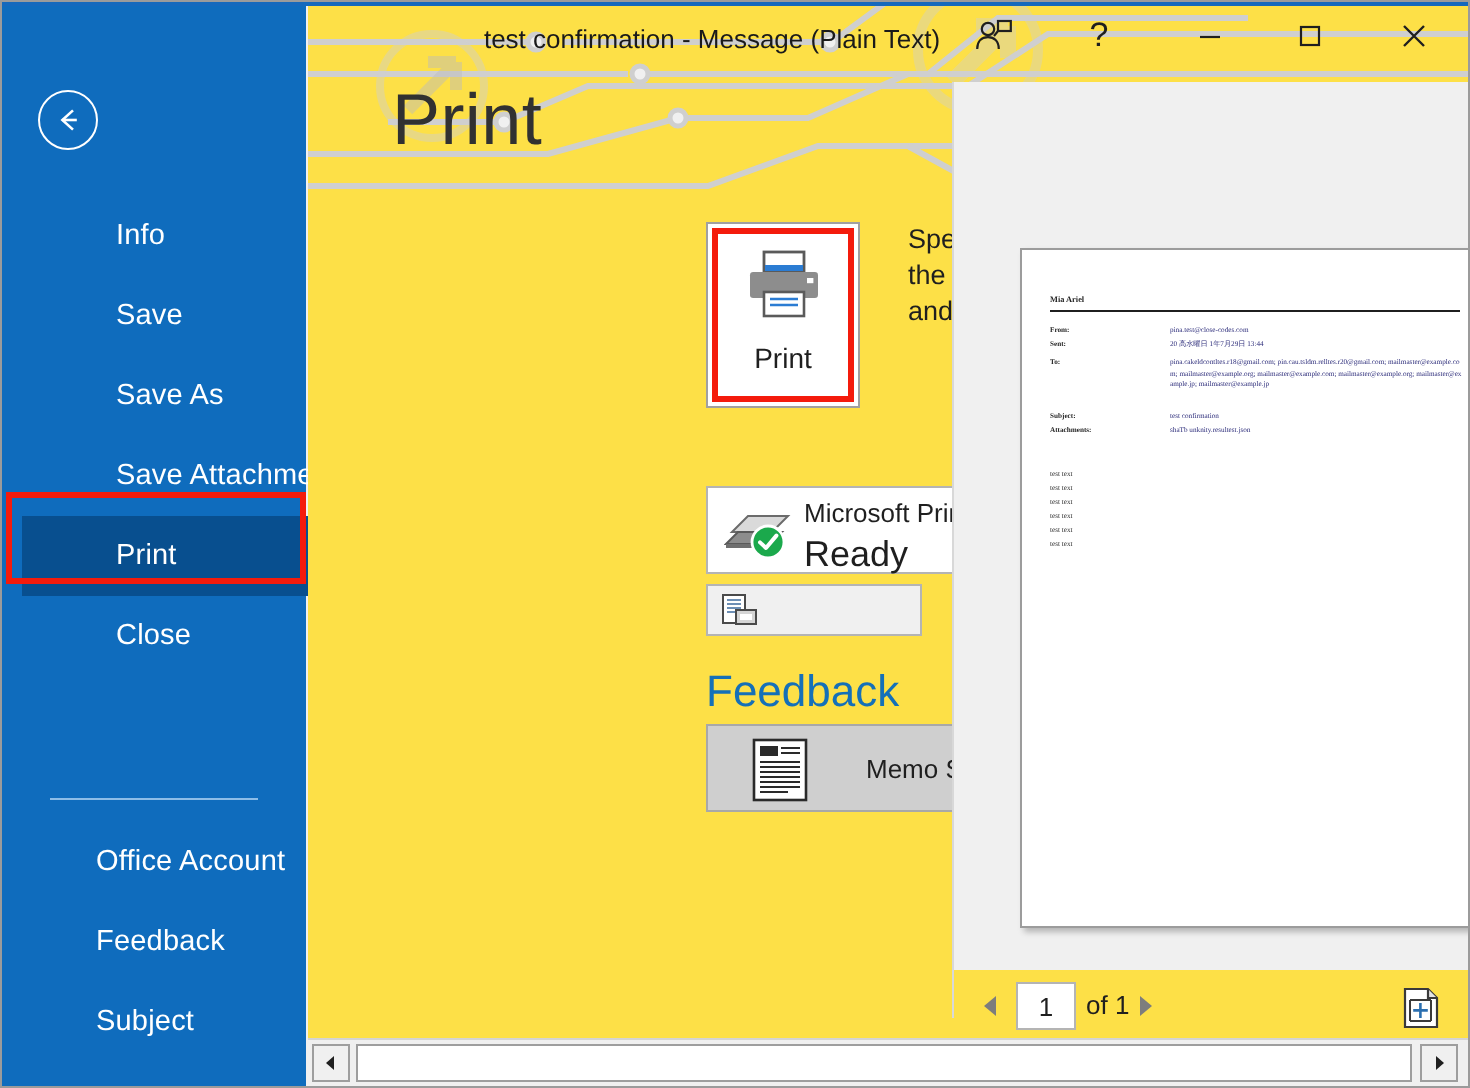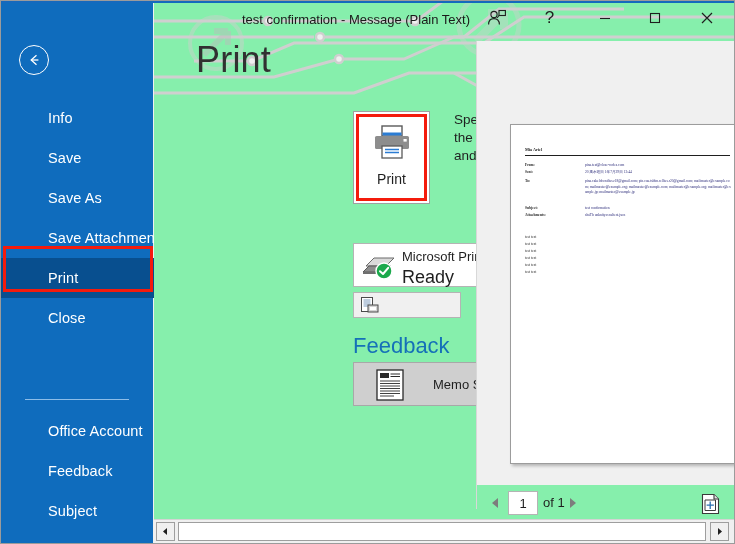--- a/index.html
+++ b/index.html
@@ -45,20 +45,21 @@
     box-sizing: border-box;
     display: flex;
     align-items: center;
     justify-content: center;
     cursor: pointer;
   }
   .nav-list {
     position: absolute;
     left: 0; top: 95px;
     width: 156px;
+    padding-left: 10px;
   }
   .nav-item {
     height: 40px;
     line-height: 40px;
     padding-left: 47px;
     color: #ffffff;
     font-size: 14.5px;
     letter-spacing: .1px;
     box-sizing: border-box;
     cursor: pointer;
@@ -89,21 +90,21 @@
     position: absolute;
     left: 0; top: 408px;
     width: 152px;
   }
   
   .main {
     position: absolute;
     left: 153px; top: 2px;
     width: 582px;
     height: 541px;
-    background: #86efac;
+    background: #fde047;
     overflow: hidden;
   }
   .deco {
     position: absolute;
     left: 0; top: 0;
     width: 582px; height: 110px;
     pointer-events: none;
   }
   .titlebar {
     position: absolute;

